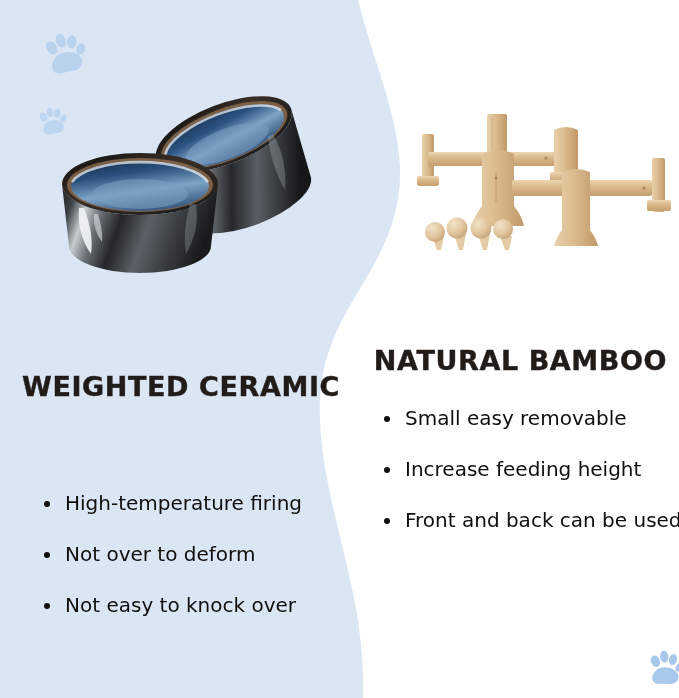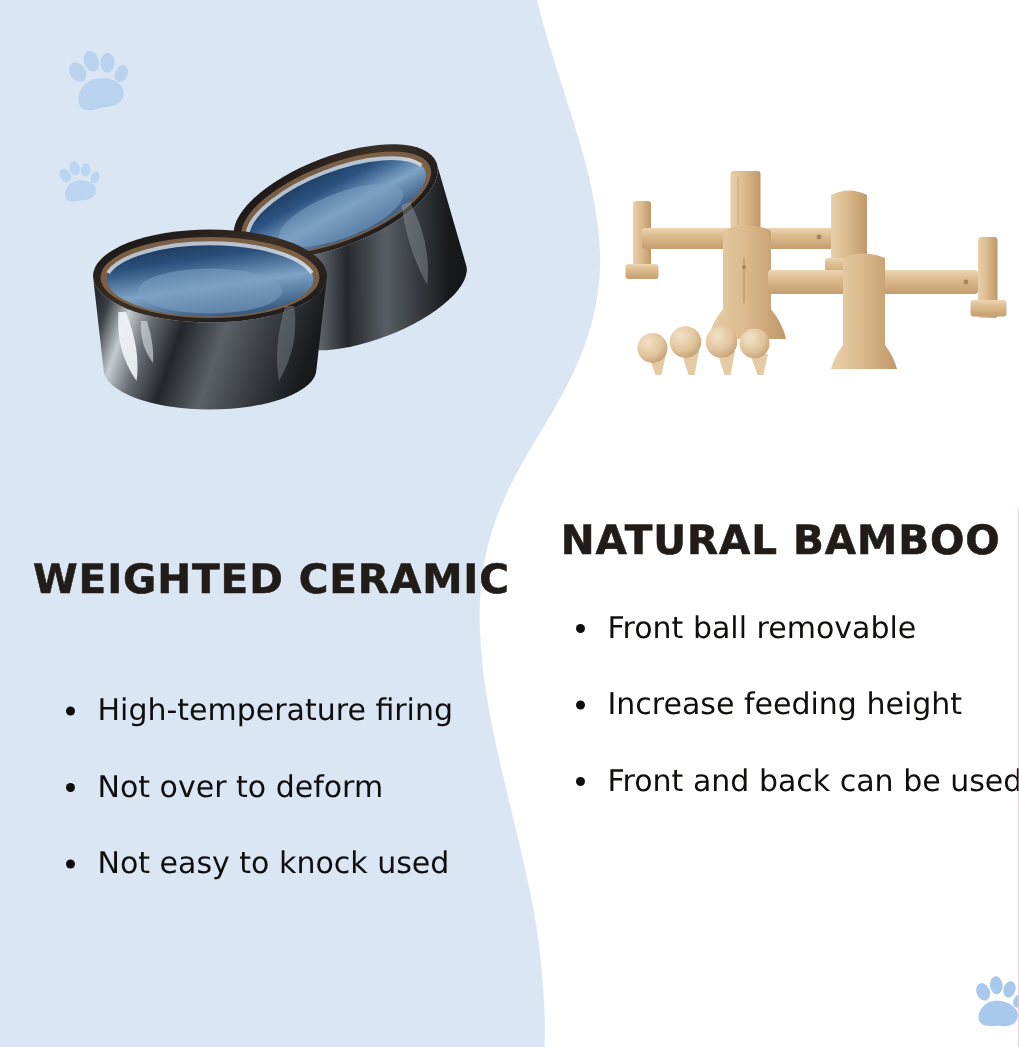--- a/index.html
+++ b/index.html
@@ -60,21 +60,21 @@
     -webkit-text-stroke: 0.4px #221c19;
   }
   .col-left .heading  { padding-top: 16px; }
   .col-right .heading { padding-top: 6px; }
 
   .bullets {
     list-style: none;
     margin: 0;
     padding: 0;
   }
-  .col-left .bullets  { margin-top: 57px; padding-left: 44px; }
+  .col-left .bullets  { margin-top: 87px; padding-left: 44px; }
   .col-right .bullets { margin-top: 28px; padding-left: 22px; }
 
   .bullets li {
     position: relative;
     font-family: "DejaVu Sans", sans-serif;
     font-weight: 400;
     font-size: 20px;
     line-height: 1.0;
     color: #100f0e;
     margin-bottom: 31px;
@@ -281,33 +281,33 @@
       <li>
         <span class="bullet-dot"></span>
         <span>High-temperature firing</span>
       </li>
       <li>
         <span class="bullet-dot"></span>
         <span>Not over to deform</span>
       </li>
       <li>
         <span class="bullet-dot"></span>
-        <span>Not easy to knock used</span>
+        <span>Not easy to knock over</span>
       </li>
     </ul>
   </div>
 
   <div class="col col-right">
     <h2 class="heading">
       <span>NATURAL BAMBOO</span><br>
     </h2>
     <ul class="bullets">
       <li>
         <span class="bullet-dot"></span>
-        <span>Front ball removable</span>
+        <span>Small easy removable</span>
       </li>
       <li>
         <span class="bullet-dot"></span>
         <span>Increase feeding height</span>
       </li>
       <li>
         <span class="bullet-dot"></span>
         <span>Front and back can be used</span>
       </li>
     </ul>

